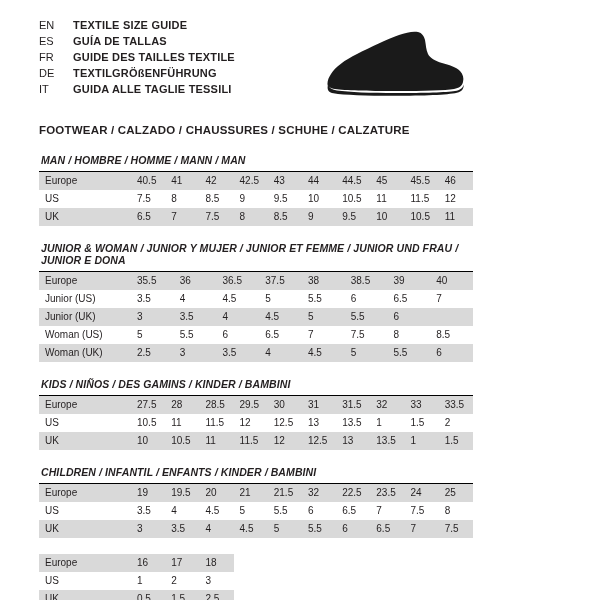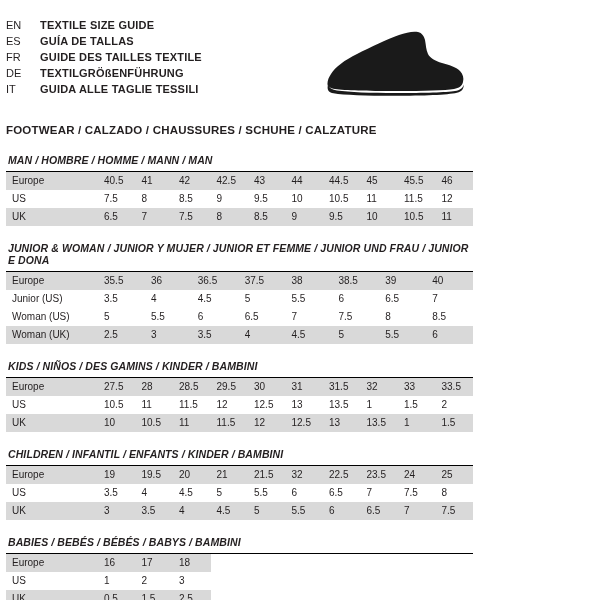--- a/index.html
+++ b/index.html
@@ -12,21 +12,21 @@
     height: 600px;
     font-family: "Liberation Sans", sans-serif;
     color: #231f20;
     overflow: hidden;
   }
   .page {
     position: relative;
     width: 495px;
     height: 600px;
     box-sizing: border-box;
-    padding: 18px 22px 0 6px;
+    padding: 18px 22px 0 39px;
   }
 
   
   .header {
     position: relative;
     height: 92px;
   }
   .lang-table {
     border-collapse: collapse;
   }
@@ -205,20 +205,31 @@
         <tr class="plain">
           <td class="rowlabel">Junior (US)</td>
           <td>3.5</td>
           <td>4</td>
           <td>4.5</td>
           <td>5</td>
           <td>5.5</td>
           <td>6</td>
           <td>6.5</td>
           <td>7</td>
+        </tr>
+        <tr class="shaded">
+          <td class="rowlabel">Junior (UK)</td>
+          <td>3</td>
+          <td>3.5</td>
+          <td>4</td>
+          <td>4.5</td>
+          <td>5</td>
+          <td>5.5</td>
+          <td>6</td>
+          <td></td>
         </tr>
         <tr class="plain">
           <td class="rowlabel">Woman (US)</td>
           <td>5</td>
           <td>5.5</td>
           <td>6</td>
           <td>6.5</td>
           <td>7</td>
           <td>7.5</td>
           <td>8</td>
@@ -327,21 +338,20 @@
           <td>6</td>
           <td>6.5</td>
           <td>7</td>
           <td>7.5</td>
         </tr>
       </tbody>
     </table>
   </div>
 
   <div class="block">
-    <div class="block-title">BABIES / BEBÉS / BÉBÉS / BABYS / BAMBINI</div>
     <table class="sizes">
       <tbody>
         <tr class="shaded">
           <td class="rowlabel">Europe</td>
           <td>16</td>
           <td>17</td>
           <td>18</td>
           <td class="spacer-cell"></td>
           <td class="spacer-cell"></td>
           <td class="spacer-cell"></td>

